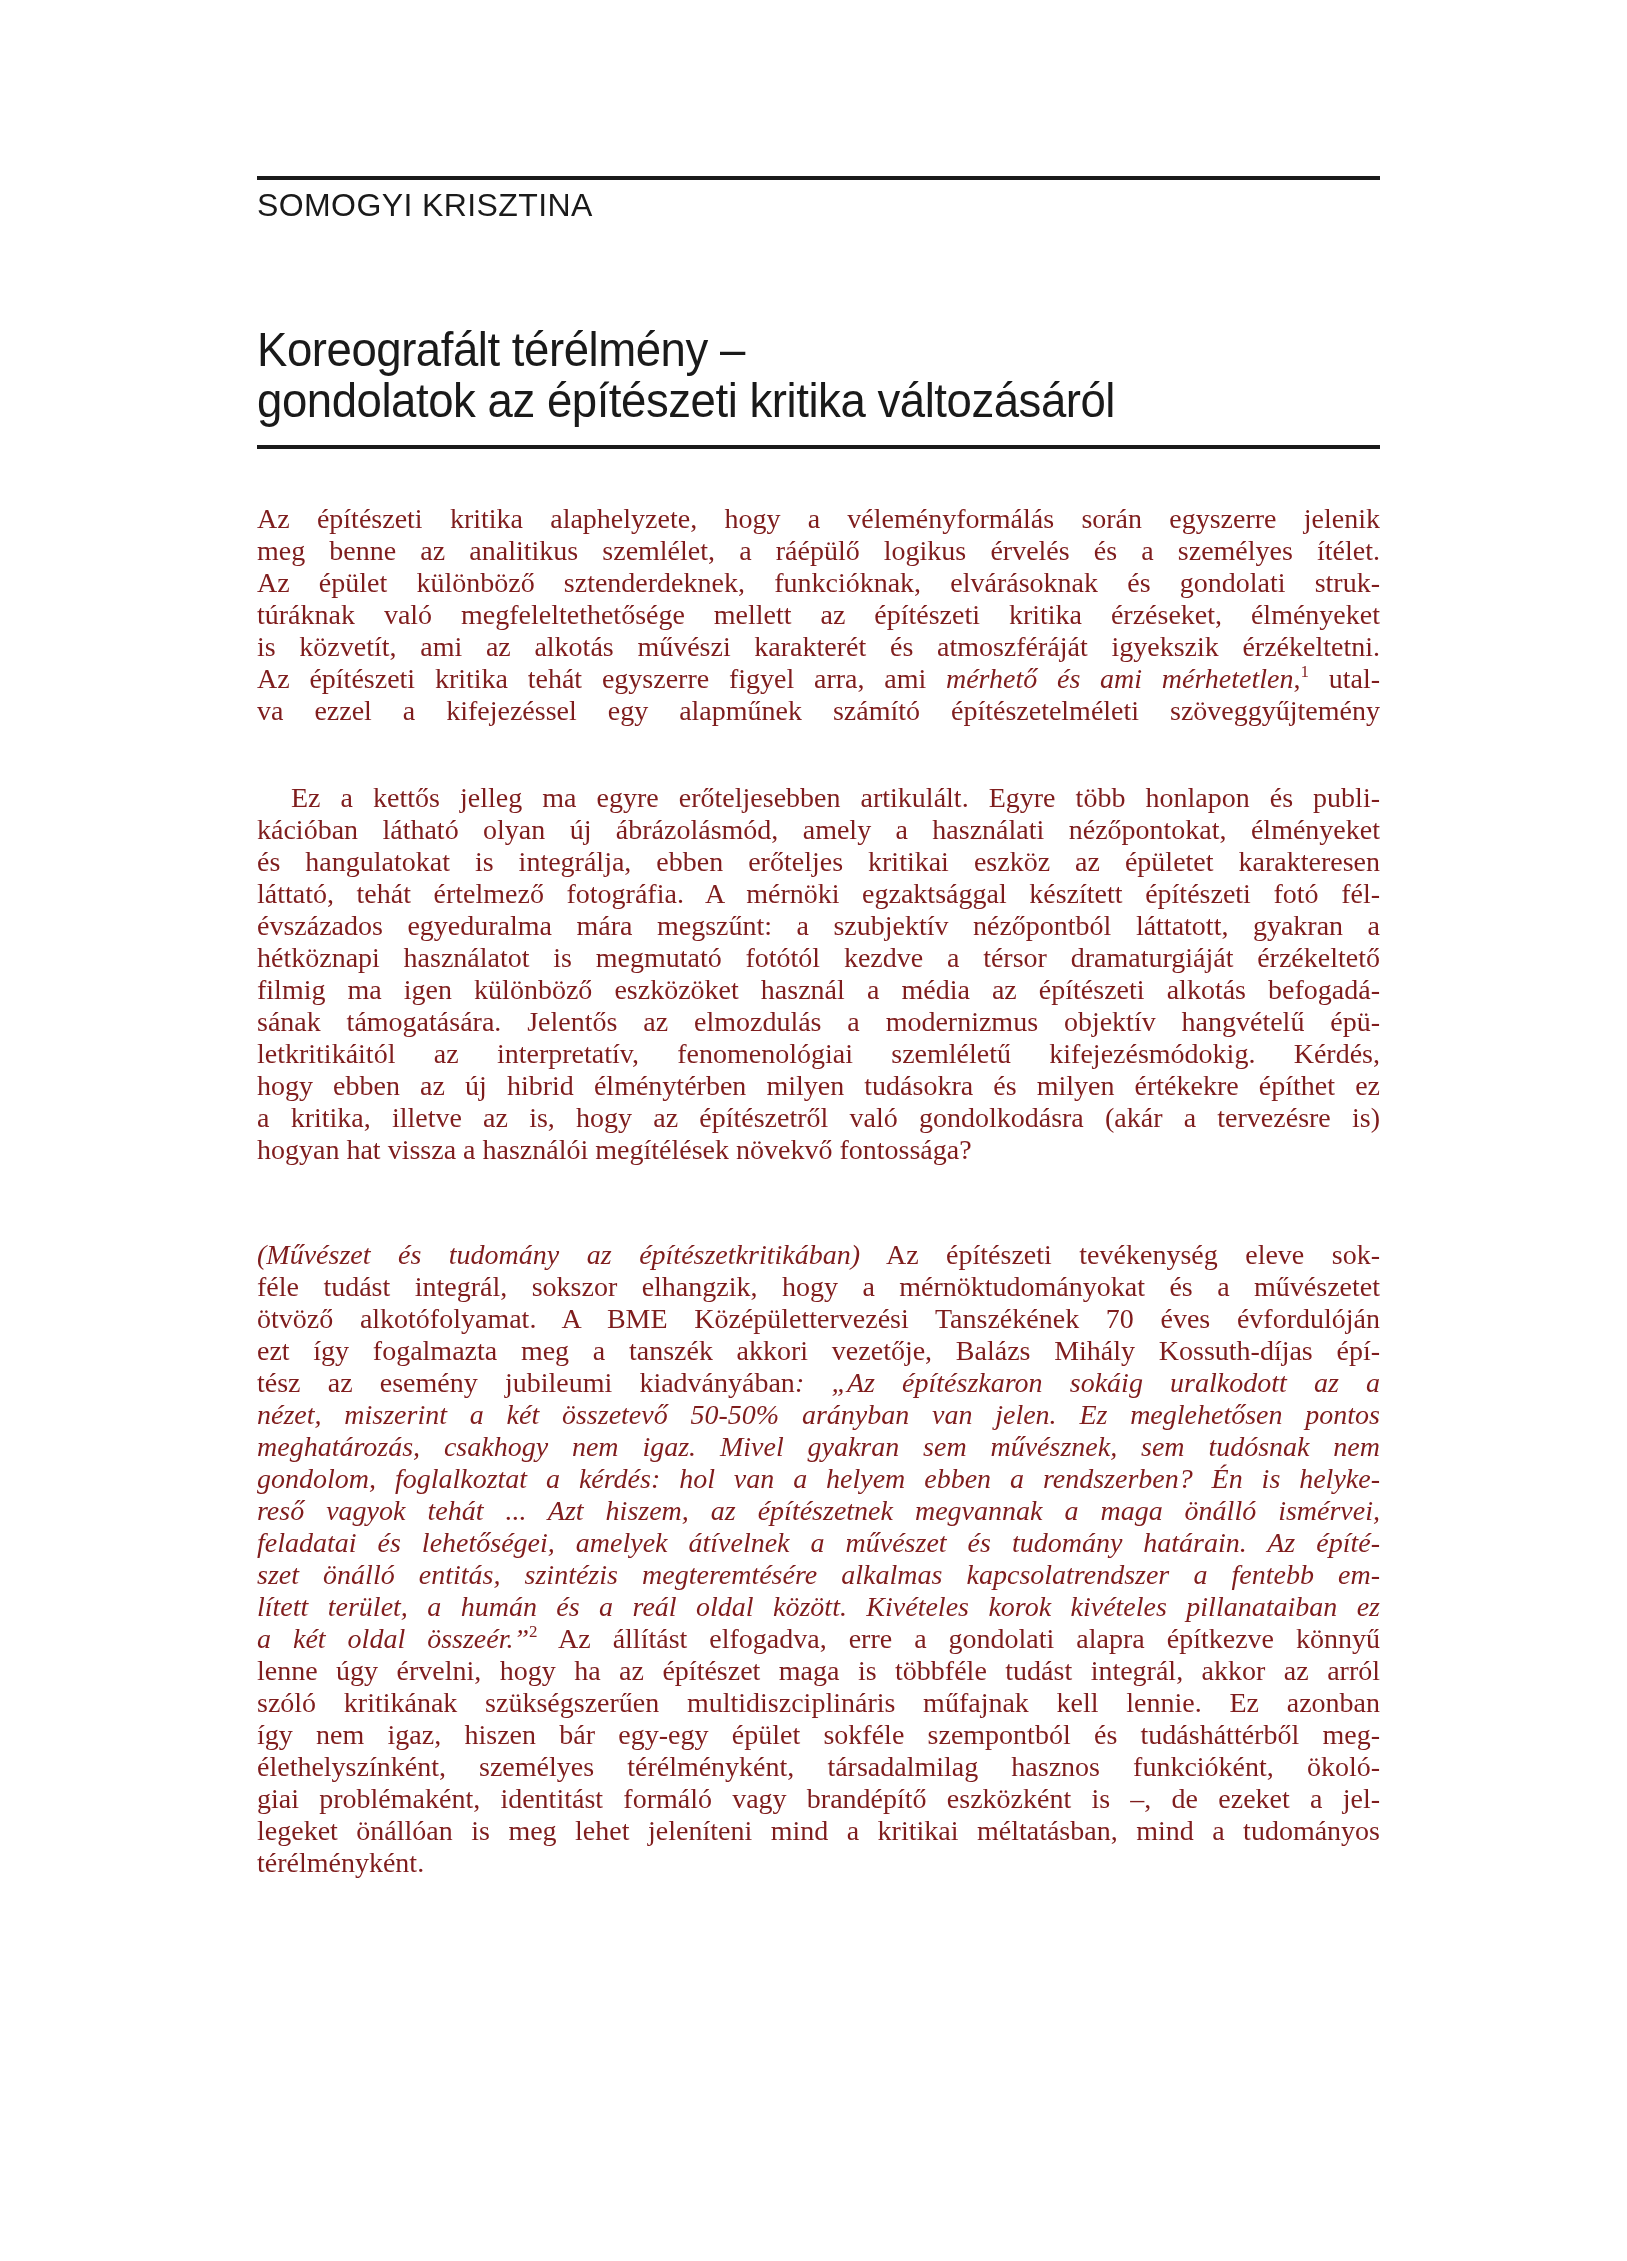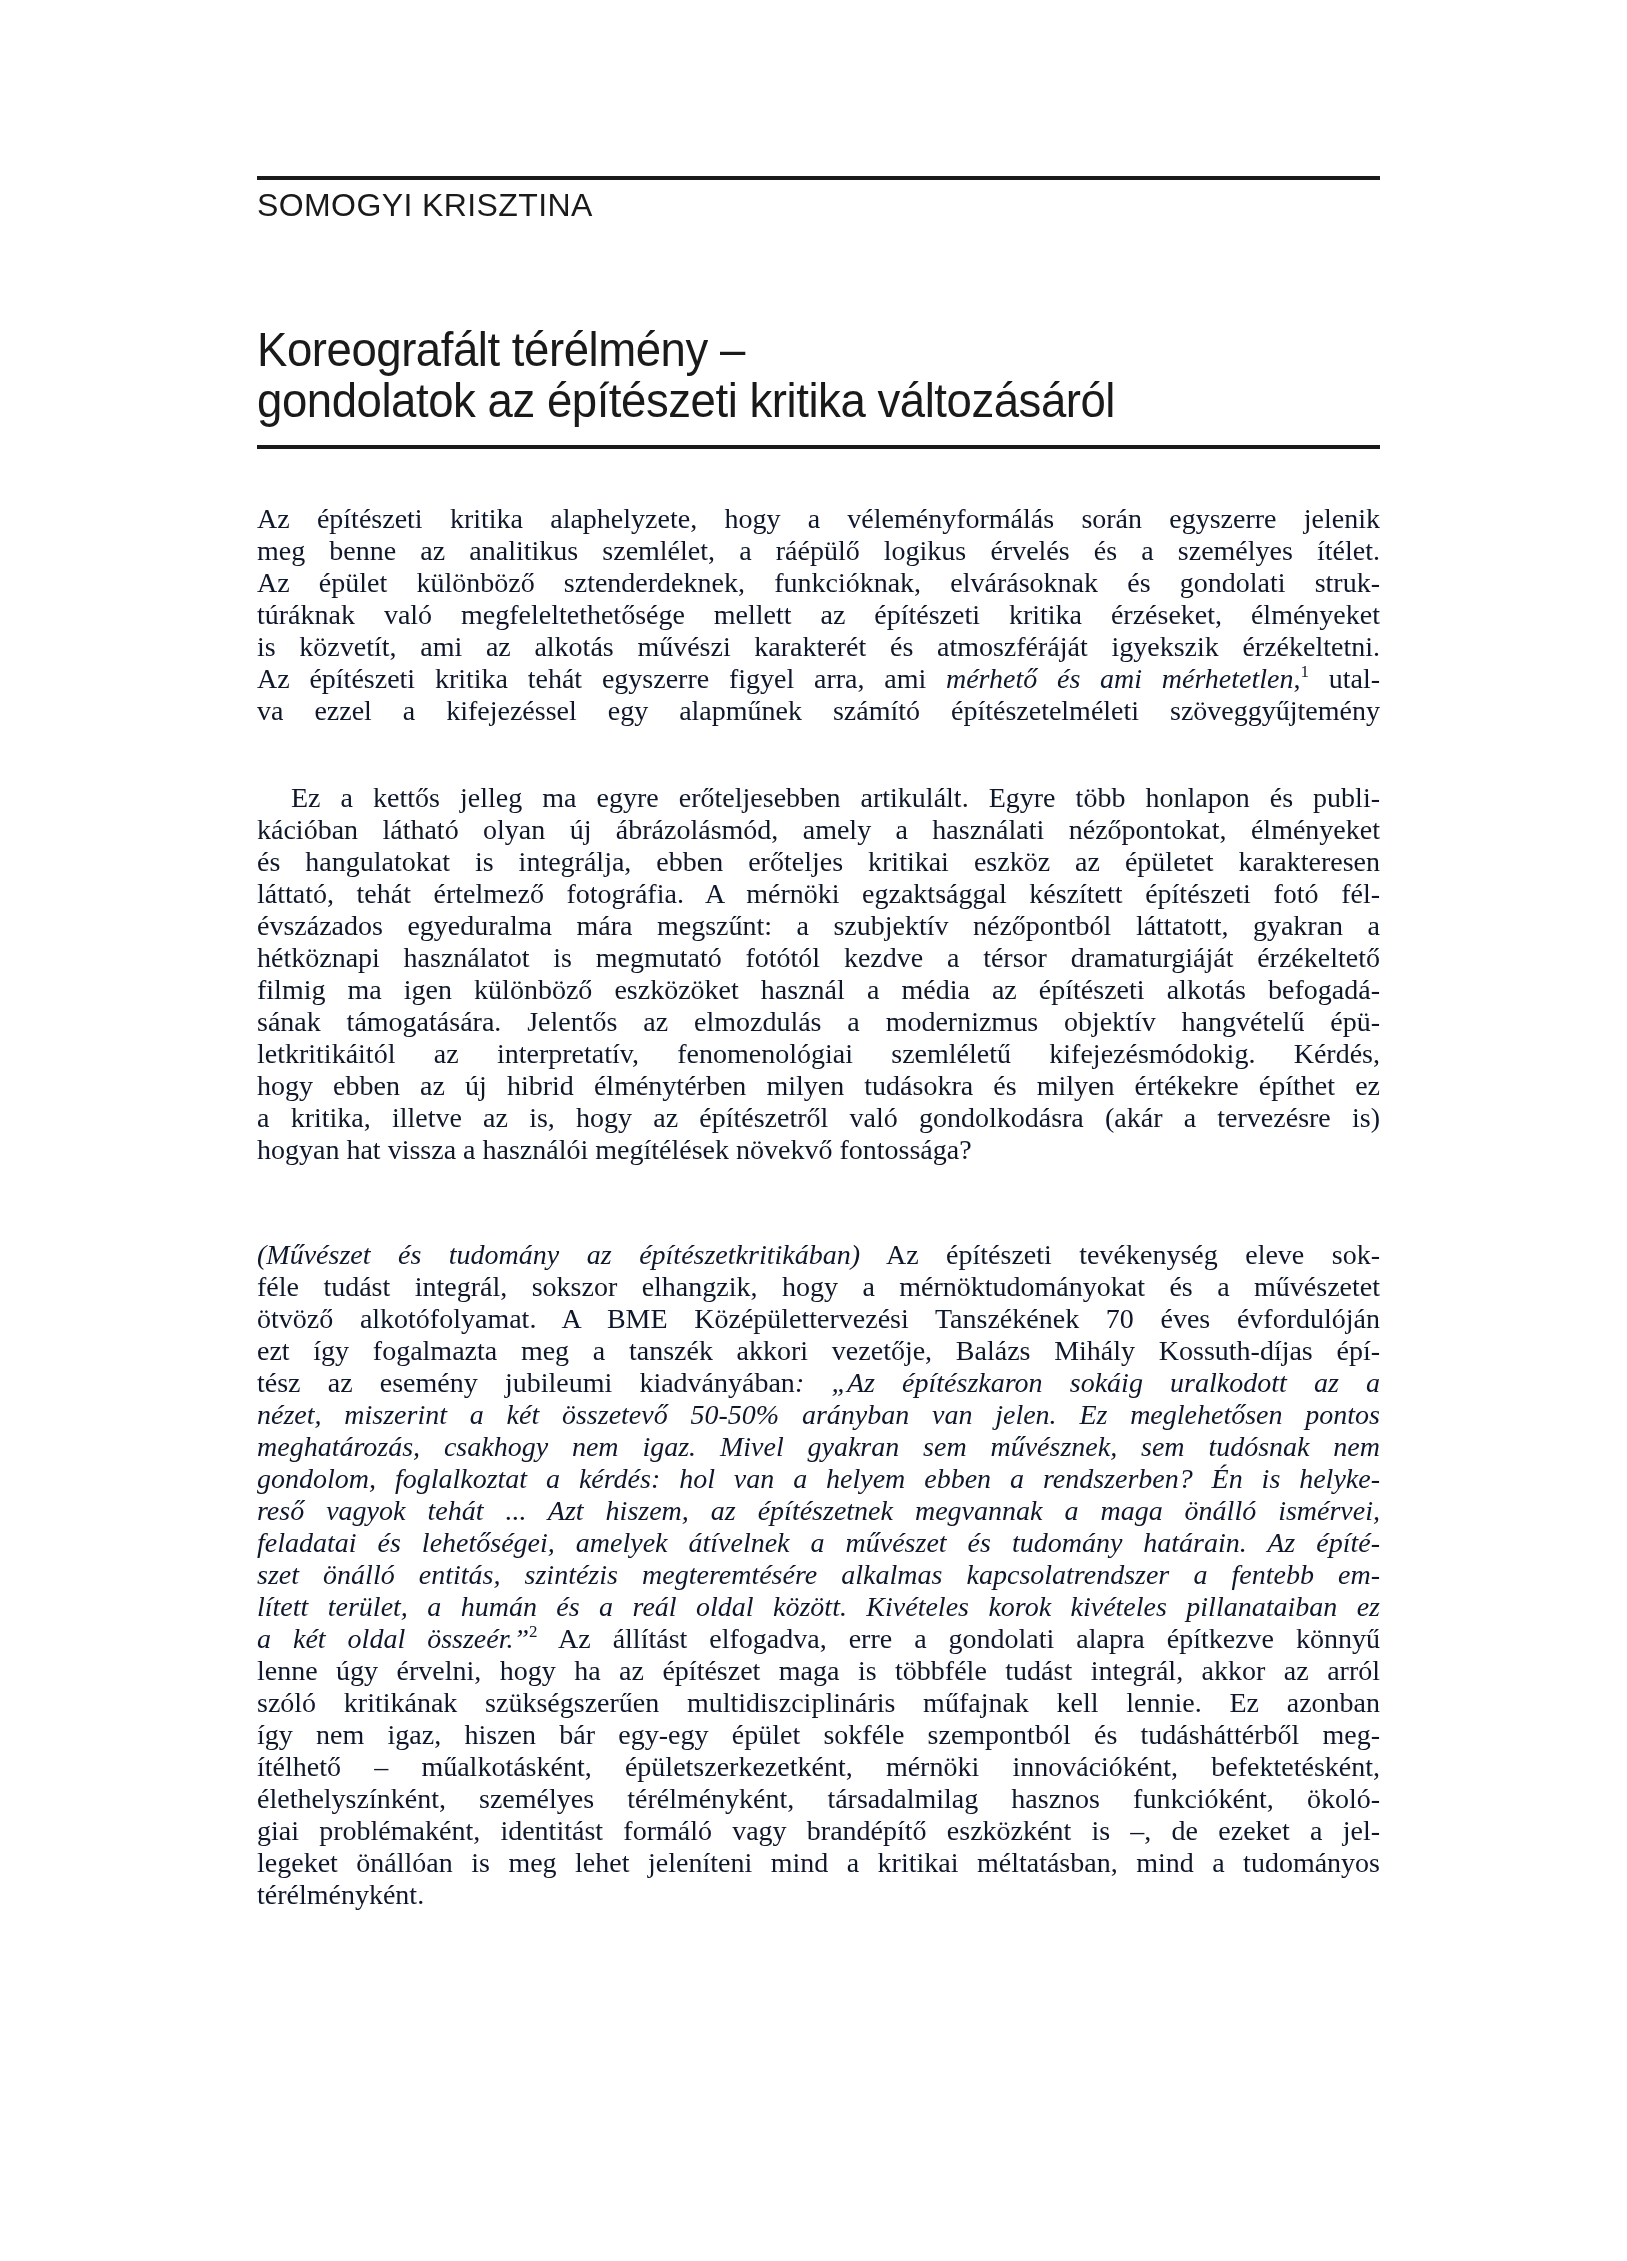--- a/index.html
+++ b/index.html
@@ -14,21 +14,21 @@
     letter-spacing: 0.4px; color: #1a1a1a; white-space: nowrap;
   }
   .title {
     position: absolute; left: 257px; top: 324px; width: 1123px;
     font-family: "Liberation Sans", sans-serif; font-size: 49px; line-height: 51px;
     color: #1a1a1a; letter-spacing: -0.5px; transform: scaleX(0.93); transform-origin: left top;
   }
   .title .tline { display: block; white-space: nowrap; }
   .body {
     position: absolute; left: 257px; width: 1123px;
-    font-family: "Liberation Serif", serif; font-size: 28px; color: #0f172a;
+    font-family: "Liberation Serif", serif; font-size: 28px; color: #7f1d1d;
   }
   .line {
     display: block; height: 32px; line-height: 32px;
     text-align: justify; text-align-last: justify; white-space: normal;
     overflow: visible;
   }
   .line.last { text-align-last: left; }
   .line.indent { text-indent: 34px; }
   .seg-i { font-style: italic; }
   .fn { font-size: 17px; vertical-align: 10.7px; line-height: 0; }
@@ -82,20 +82,19 @@
       <span class="line"><span class="seg-i">meghatározás, csakhogy nem igaz. Mivel gyakran sem művésznek, sem tudósnak nem</span></span>
       <span class="line"><span class="seg-i">gondolom, foglalkoztat a kérdés: hol van a helyem ebben a rendszerben? Én is helyke-</span></span>
       <span class="line"><span class="seg-i">reső vagyok tehát ... Azt hiszem, az építészetnek megvannak a maga önálló ismérvei,</span></span>
       <span class="line"><span class="seg-i">feladatai és lehetőségei, amelyek átívelnek a művészet és tudomány határain. Az építé-</span></span>
       <span class="line"><span class="seg-i">szet önálló entitás, szintézis megteremtésére alkalmas kapcsolatrendszer a fentebb em-</span></span>
       <span class="line"><span class="seg-i">lített terület, a humán és a reál oldal között. Kivételes korok kivételes pillanataiban ez</span></span>
       <span class="line"><span class="seg-i">a két oldal összeér.”</span><span class="fn">2</span><span>  Az állítást elfogadva, erre a gondolati alapra építkezve könnyű</span></span>
       <span class="line"><span>lenne úgy érvelni, hogy ha az építészet maga is többféle tudást integrál, akkor az arról</span></span>
       <span class="line"><span>szóló kritikának szükségszerűen multidiszciplináris műfajnak kell lennie. Ez azonban</span></span>
       <span class="line"><span>így nem igaz, hiszen bár egy-egy épület sokféle szempontból és tudásháttérből meg-</span></span>
-      <span class="line"><span>ítélhető – műalkotásként, épületszerkezetként, mérnöki innovációként, befektetésként,</span></span>
       <span class="line"><span>élethelyszínként, személyes térélményként, társadalmilag hasznos funkcióként, ökoló-</span></span>
       <span class="line"><span>giai problémaként, identitást formáló vagy brandépítő eszközként is –, de ezeket a jel-</span></span>
       <span class="line"><span>legeket önállóan is meg lehet jeleníteni mind a kritikai méltatásban, mind a tudományos</span></span>
       <span class="line last"><span>térélményként.</span></span>
     </div>
 </div>
 
 
 </body></html>

